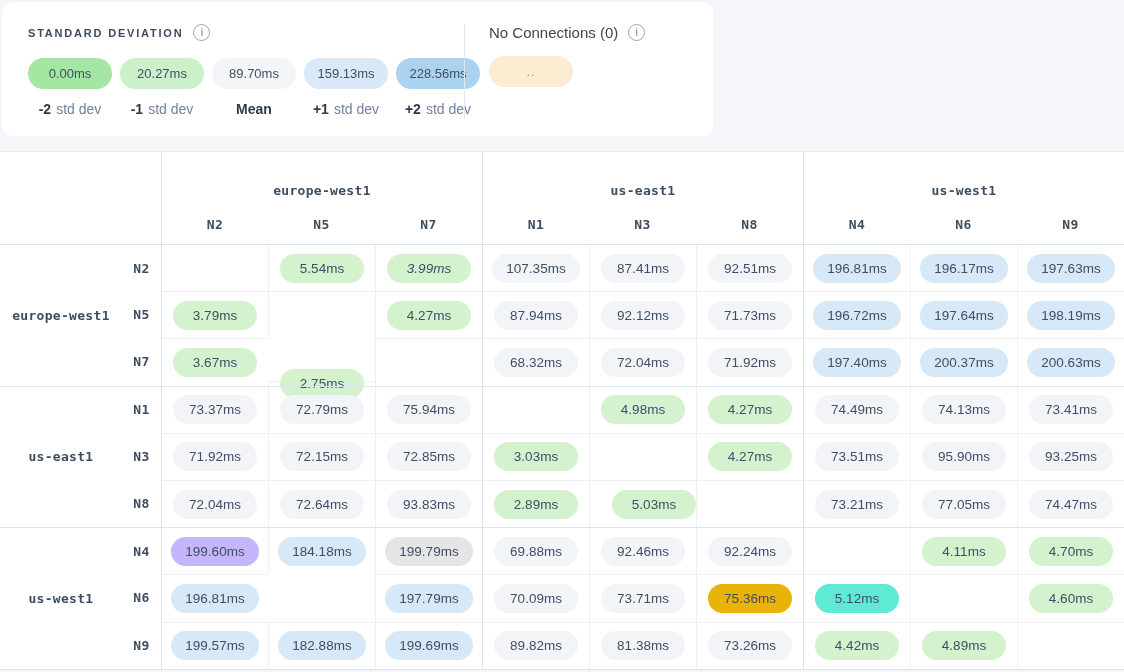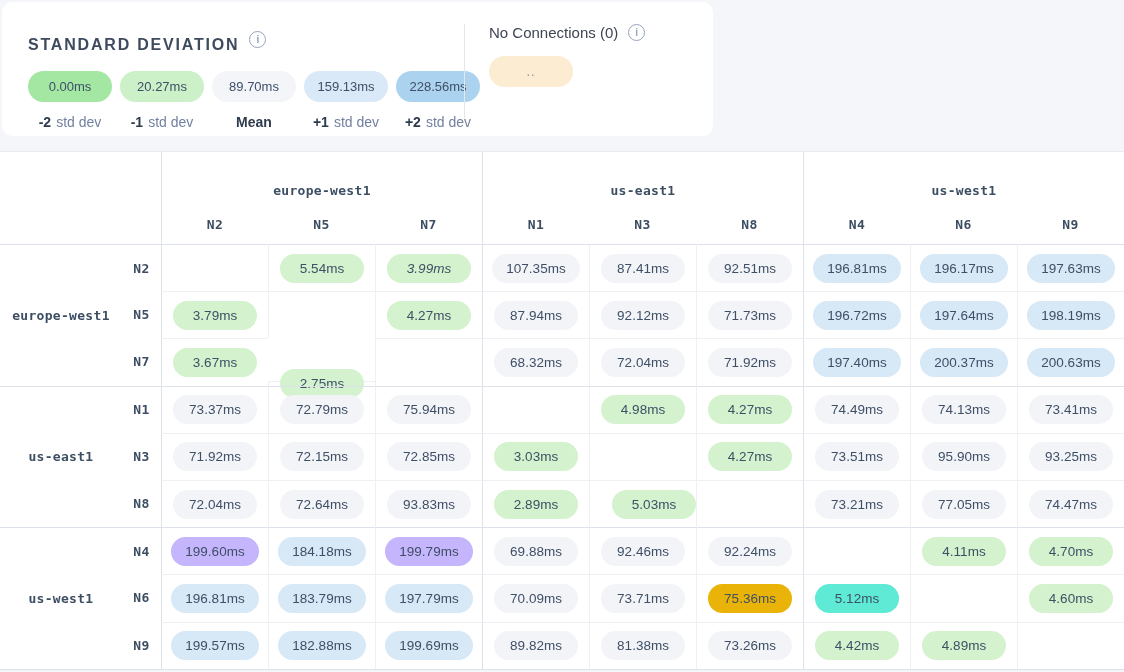--- a/index.html
+++ b/index.html
@@ -11,21 +11,21 @@
   }
   
   .legend-card{
     position:absolute;left:2px;top:2px;width:711px;height:134px;
     background:#ffffff;border-radius:10px;
     display:flex;box-sizing:border-box;padding:22px 0 0 26px;
   }
   .legend-left{width:436px;flex:none;}
   .legend-title-row{display:flex;align-items:center;gap:10px;}
   .stddev-title{
-    font-size:16px;font-weight:700;letter-spacing:1.8px;color:#3e4a5d;margin-top:12px;
+    font-size:11px;font-weight:700;letter-spacing:1.8px;color:#3e4a5d;
   }
   .info-icon{
     width:15px;height:15px;flex:none;border:1.5px solid #96a3bd;border-radius:50%;
     color:#96a3bd;font-size:10px;font-weight:700;
     display:inline-flex;align-items:center;justify-content:center;cursor:pointer;
   }
   .legend-scale{display:flex;margin-top:17px;}
   .leg-item{display:flex;flex-direction:column;align-items:center;margin-right:8px;}
   .pill{
     display:inline-block;text-align:center;border-radius:16px;
@@ -278,44 +278,41 @@
     </div>
     <div class="mcell region-label mono-label bt-dark" style="grid-area: 9 / 1 / span 3;">us-west1</div>
     <div class="mcell row-node-label mono-label bt-dark" style="grid-area: 9 / 2;">N4</div>
     <div class="mcell cell bl-dark bt-dark" style="grid-area: 9 / 3;">
       <span class="pill data-pill" style="background: #c4b5fd;">199.60ms</span>
     </div>
     <div class="mcell cell bl-light bt-dark" style="grid-area: 9 / 4;">
       <span class="pill data-pill" style="background: rgb(215, 232, 247);">184.18ms</span>
     </div>
     <div class="mcell cell bl-light bt-dark" style="grid-area: 9 / 5;">
-      <span class="pill data-pill" style="background: #c4b5fd;">199.79ms</span>
+      <span class="pill data-pill" style="background: #e5e5e5;">199.79ms</span>
     </div>
     <div class="mcell cell bl-dark bt-dark" style="grid-area: 9 / 6;">
       <span class="pill data-pill" style="background: rgb(242, 244, 248);">69.88ms</span>
     </div>
     <div class="mcell cell bl-light bt-dark" style="grid-area: 9 / 7;">
       <span class="pill data-pill" style="background: rgb(242, 244, 248);">92.46ms</span>
     </div>
     <div class="mcell cell bl-light bt-dark" style="grid-area: 9 / 8;">
       <span class="pill data-pill" style="background: rgb(242, 244, 248);">92.24ms</span>
     </div>
     <div class="mcell cell bl-dark bt-dark" style="grid-area: 9 / 9;"></div>
     <div class="mcell cell bl-light bt-dark" style="grid-area: 9 / 10;">
       <span class="pill data-pill" style="background: rgb(211, 242, 205);">4.11ms</span>
     </div>
     <div class="mcell cell bl-light bt-dark" style="grid-area: 9 / 11;">
       <span class="pill data-pill" style="background: rgb(211, 242, 205);">4.70ms</span>
     </div>
     <div class="mcell row-node-label mono-label" style="grid-area: 10 / 2;">N6</div>
     <div class="mcell cell bl-dark bt-light" style="grid-area: 10 / 3;">
       <span class="pill data-pill" style="background: rgb(215, 232, 247);">196.81ms</span>
-    </div>
-    <div class="mcell cell bl-light bt-light" style="grid-area: 10 / 4;">
-      <span class="pill data-pill" style="background: rgb(215, 232, 247);">183.79ms</span>
     </div>
     <div class="mcell cell bl-light bt-light" style="grid-area: 10 / 5;">
       <span class="pill data-pill" style="background: rgb(215, 232, 247);">197.79ms</span>
     </div>
     <div class="mcell cell bl-dark bt-light" style="grid-area: 10 / 6;">
       <span class="pill data-pill" style="background: rgb(242, 244, 248);">70.09ms</span>
     </div>
     <div class="mcell cell bl-light bt-light" style="grid-area: 10 / 7;">
       <span class="pill data-pill" style="background: rgb(242, 244, 248);">73.71ms</span>
     </div>

